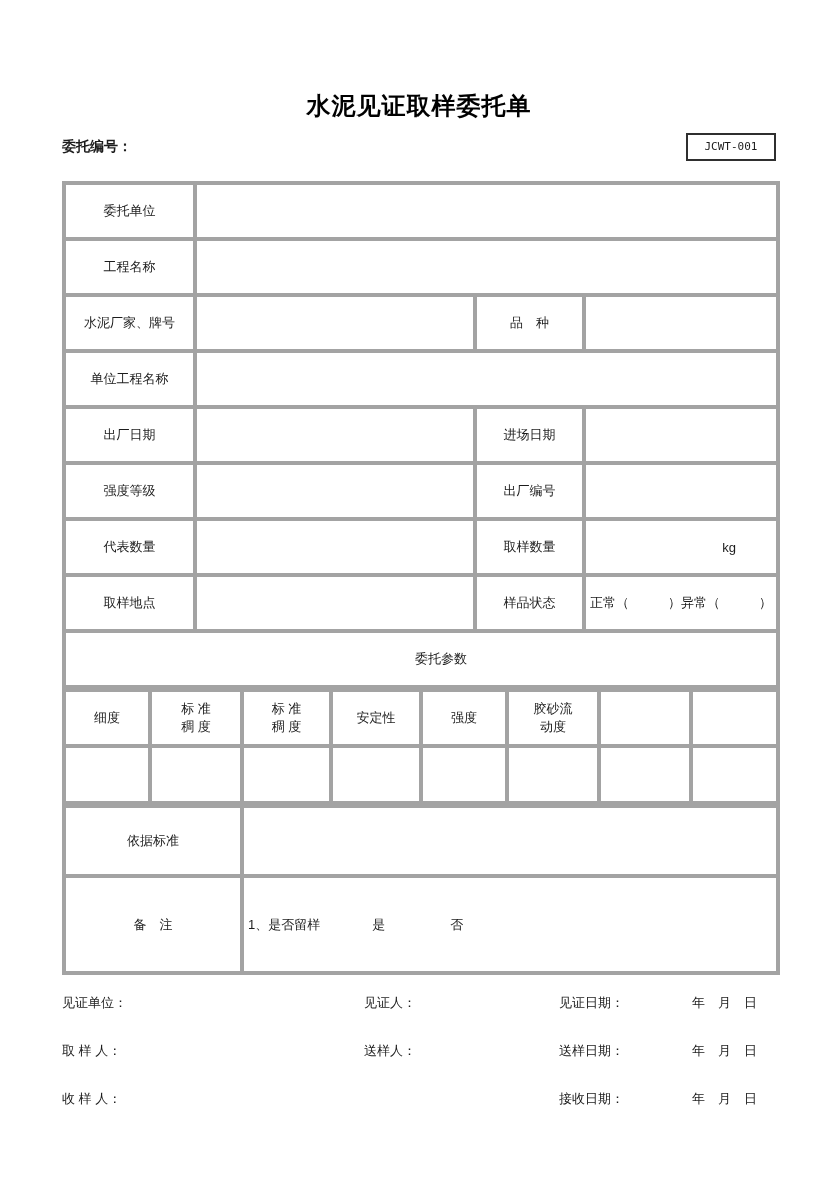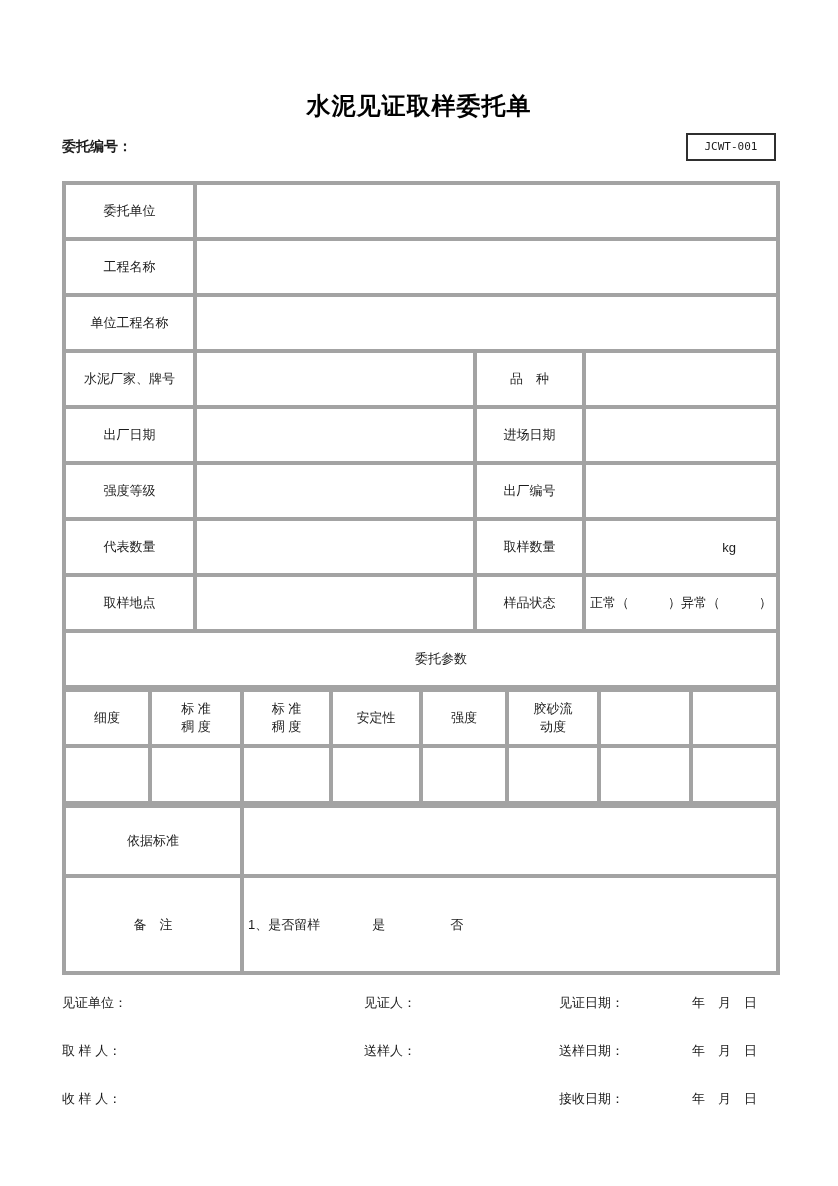--- a/index.html
+++ b/index.html
@@ -84,28 +84,28 @@
       <tbody>
           <tr class="h56">
         <td class="lbl">委托单位</td>
         <td class="val" colspan="3"></td>
       </tr>
       <tr class="h56">
         <td class="lbl">工程名称</td>
         <td class="val" colspan="3"></td>
       </tr>
       <tr class="h56">
+        <td class="lbl">水泥厂家、牌号</td>
+        <td class="val"></td>
+        <td class="lbl">品　种</td>
+        <td class="val"></td>
+      </tr>
+      <tr class="h56">
         <td class="lbl">单位工程名称</td>
         <td class="val" colspan="3"></td>
-      </tr>
-      <tr class="h56">
-        <td class="lbl">水泥厂家、牌号</td>
-        <td class="val"></td>
-        <td class="lbl">品　种</td>
-        <td class="val"></td>
       </tr>
       <tr class="h56">
         <td class="lbl">出厂日期</td>
         <td class="val"></td>
         <td class="lbl">进场日期</td>
         <td class="val"></td>
       </tr>
       <tr class="h56">
         <td class="lbl">强度等级</td>
         <td class="val"></td>

